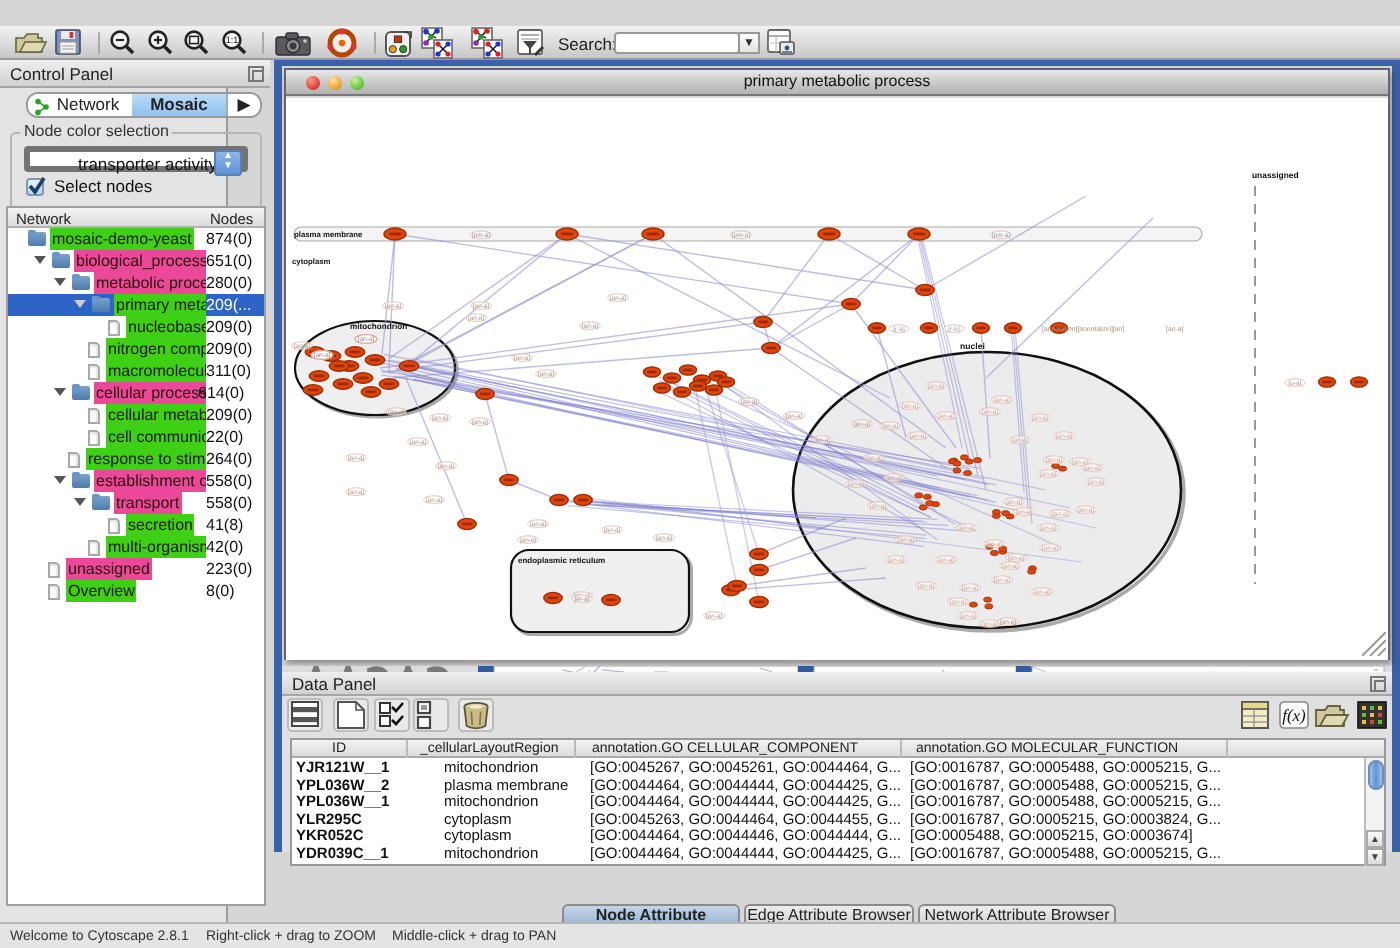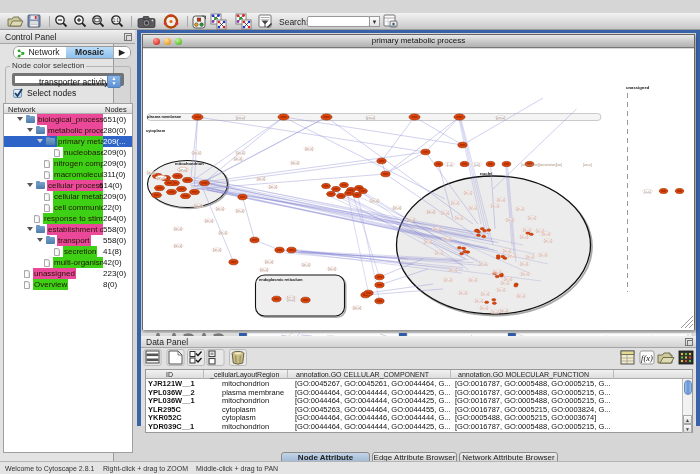--- a/index.html
+++ b/index.html
@@ -205,20 +205,25 @@
           <path d="M2 5 L4.5 8 L9 1" stroke="#1c3e66" stroke-width="1.8" fill="none"></path>
         </svg>
       </div>
     <div id="cbxlbl">Select nodes</div>
     <div id="treewrap">
       <div id="treehead">
           <span class="h1">Network</span>
           <span class="h2">Nodes</span>
         </div>
       <div id="treerows">
+          <div class="trow">
+            <div class="foldr" style="left:10px"></div>
+            <span class="lbl gr" style="left:21px;max-width:78px">mosaic-demo-yeast</span>
+            <span class="cnt" style="left:99px">874(0)</span>
+          </div>
 <div class="trow">
             <div class="arrow" style="left:13px"></div>
             <div class="foldr" style="left:22px"></div>
             <span class="lbl rd" style="left:33px;max-width:66px">biological_process</span>
             <span class="cnt" style="left:99px">651(0)</span>
           </div>
 <div class="trow">
             <div class="arrow" style="left:23px"></div>
             <div class="foldr" style="left:32px"></div>
             <span class="lbl rd" style="left:43px;max-width:56px">metabolic process</span>

